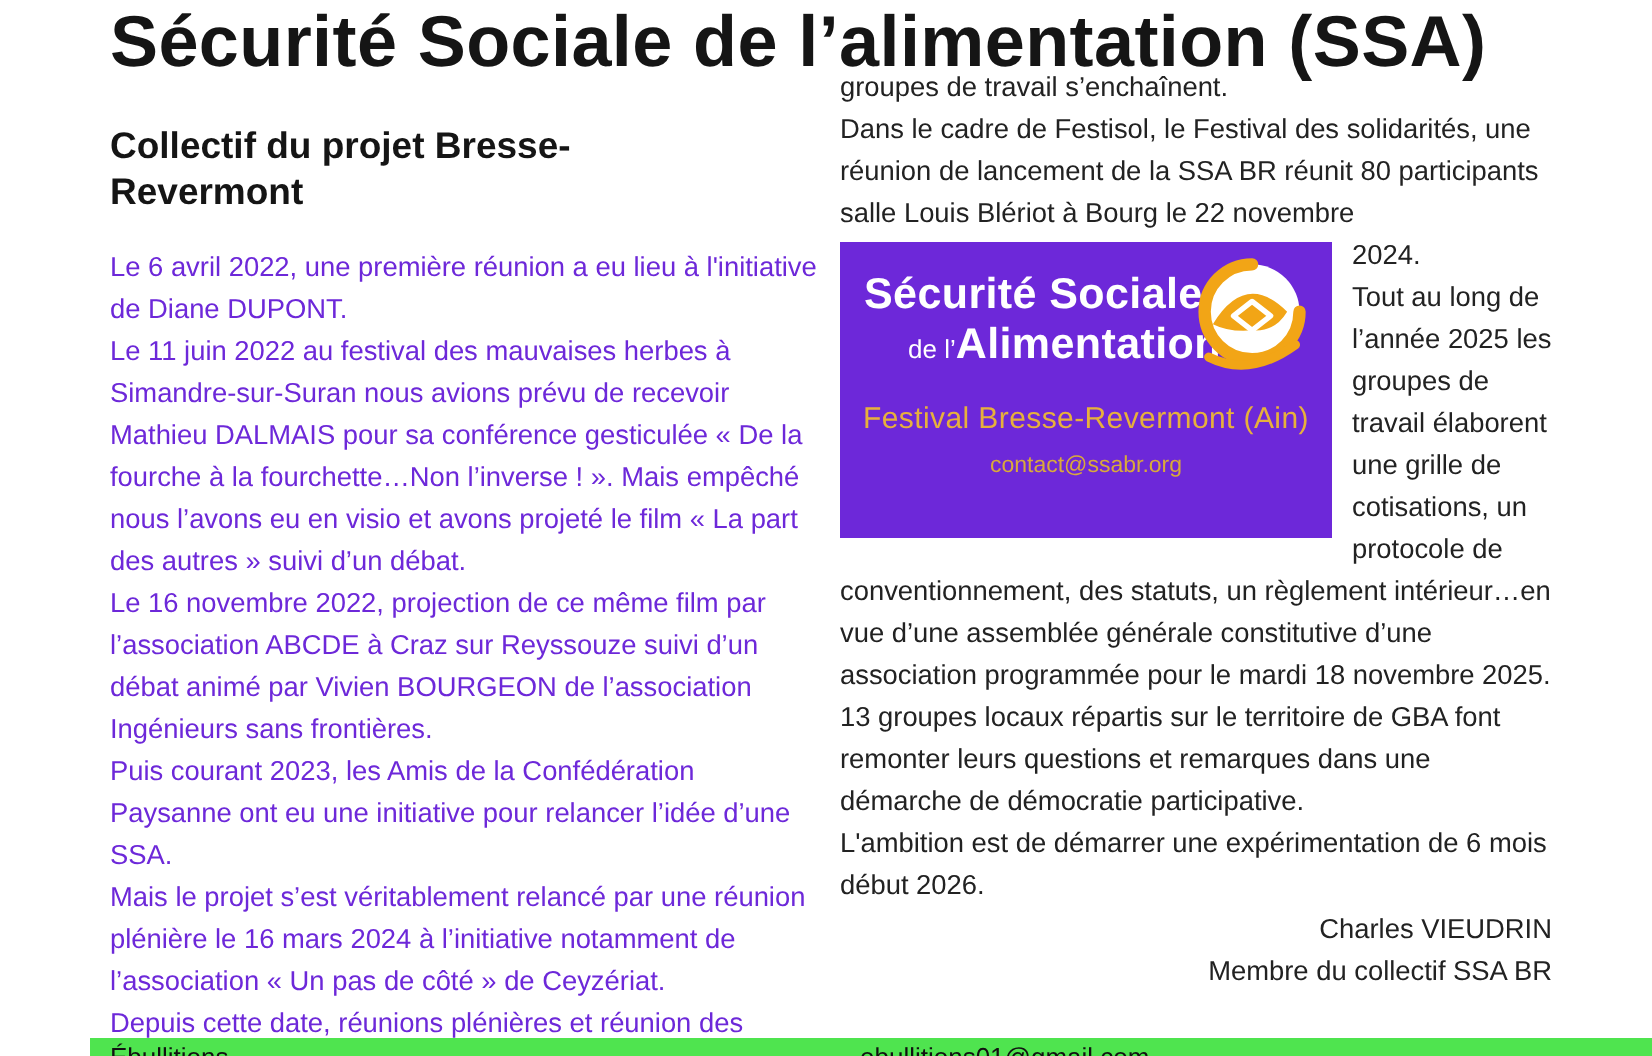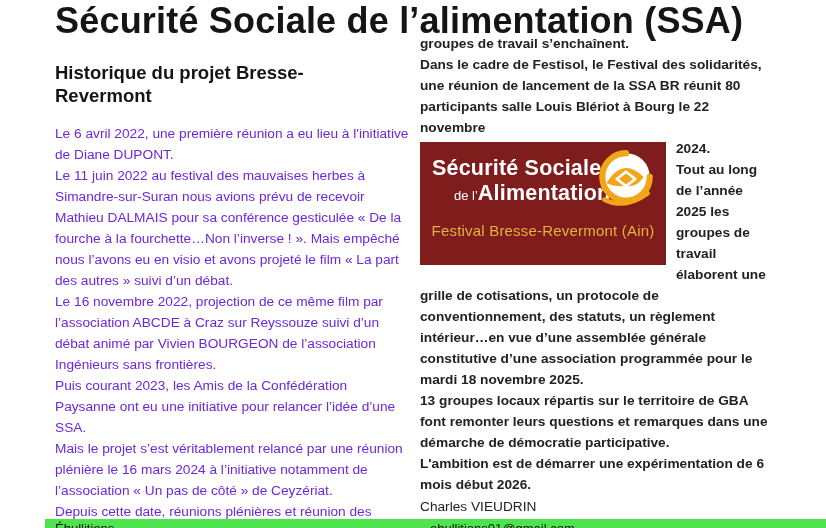--- a/index.html
+++ b/index.html
@@ -18,54 +18,54 @@
     font-size:18.5px; font-weight:700; line-height:23px; color:#151515;
     width:285px; margin:0 0 16px 0;
   }
   .body-text {
     font-size:13.7px; line-height:21px; white-space:pre-line; color:#6d28d9;
   }
   .right-col {
     position:absolute; left:420px; top:33px; width:356px;
     font-size:13.7px; line-height:21px; color:#222;
   }
-  .rc-flow { white-space:pre-line;font-weight:bold; }
+  .rc-flow { white-space:pre-line; }
   .logo-card {
-    float:left; width:246px; height:123px; margin:4px 10px 6px 0;
-    background:#7f1d1d; position:relative; overflow:hidden;
+    float:left; width:246px; height:148px; margin:4px 10px 6px 0;
+    background:#6d28d9; position:relative; overflow:hidden;
   }
   .lc-titles { position:absolute; left:12px; top:16px; text-align:left; line-height:1; }
   .lc-line1 { color:#ffffff; font-weight:700; font-size:21.5px; letter-spacing:0.2px; }
   .lc-line2 { margin-top:3px; color:#ffffff; }
   .lc-line2-prefix { font-size:13px; font-weight:400;margin-left:22px; }
   .lc-line2-main { font-size:21.5px; font-weight:700; letter-spacing:0.2px; }
   .lc-icon { position:absolute; right:8px; top:6px; width:66px; height:66px; }
   .lc-subtitle {
     position:absolute; left:0; right:0; top:78px; text-align:center;
     color:#E7B03C; font-size:15px; letter-spacing:0.2px;
   }
   .lc-email {
     position:absolute; left:0; right:0; top:102px; text-align:center;
     color:#D9A93B; font-size:11.5px;
   }
-  .signature { white-space:pre-line; margin-top:1px; }
+  .signature { text-align:right; white-space:pre-line; margin-top:1px; }
   .footer-bar {
     position:absolute; left:45px; top:519px; width:781px; height:16px;
     background:#4FE44F;
   }
   .footer-left  { position:absolute; left:10px;  top:2px; font-size:13px; color:#111; }
   .footer-email { position:absolute; left:385px; top:2px; font-size:13px; color:#111; }
 </style>
 </head>
 <body>
 
 <div class="doc-title">Sécurité Sociale de l’alimentation (SSA)</div>
 
 <div class="left-col">
-  <h2 class="left-heading">Historique du projet Bresse-Revermont</h2>
+  <h2 class="left-heading">Collectif du projet Bresse-Revermont</h2>
   <div class="body-text">Le 6 avril 2022, une première réunion a eu lieu à l'initiative de Diane DUPONT.
 Le 11 juin 2022 au festival des mauvaises herbes à Simandre-sur-Suran nous avions prévu de recevoir Mathieu DALMAIS pour sa conférence gesticulée « De la fourche à la fourchette…Non l’inverse ! ». Mais empêché nous l’avons eu en visio et avons projeté le film « La part des autres » suivi d’un débat.
 Le 16 novembre 2022, projection de ce même film par l’association ABCDE à Craz sur Reyssouze suivi d’un débat animé par Vivien BOURGEON de l’association Ingénieurs sans frontières.
 Puis courant 2023, les Amis de la Confédération Paysanne ont eu une initiative pour relancer l’idée d’une SSA.
 Mais le projet s’est véritablement relancé par une réunion plénière le 16 mars 2024 à l’initiative notamment de l’association « Un pas de côté » de Ceyzériat.
 Depuis cette date, réunions plénières et réunion des</div>
 </div>
 
 <div class="right-col">
   <span class="rc-flow">groupes de travail s’enchaînent.
@@ -77,20 +77,21 @@
       <div class="lc-line2"><span class="lc-line2-prefix">de l’</span><span class="lc-line2-main">Alimentation</span></div>
     </div>
     <svg class="lc-icon" viewBox="0 0 64 64">
       <circle cx="33" cy="28" r="23" fill="#ffffff"></circle>
       <path d="M 33 5 A 23 23 0 1 0 56 28" fill="none" stroke="#F2A516" stroke-width="6" stroke-linecap="round"></path>
       <path d="M14 34 Q30 8 50 28 Q44 38 33 37 Q22 38 14 34 Z" fill="#F2A516"></path>
       <path d="M33 23 l9 7 -9 7 -9 -7 z" fill="none" stroke="#ffffff" stroke-width="2.6" stroke-linejoin="round"></path>
       <path d="M12 50 Q32 60 54 44" fill="none" stroke="#F2A516" stroke-width="4.5" stroke-linecap="round"></path>
     </svg>
     <div class="lc-subtitle">Festival Bresse-Revermont (Ain)</div>
+    <div class="lc-email">contact@ssabr.org</div>
   </div>
   <span class="rc-flow">2024.
 Tout au long de l’année 2025 les groupes de travail élaborent une grille de cotisations, un protocole de conventionnement, des statuts, un règlement intérieur…en vue d’une assemblée générale constitutive d’une association programmée pour le mardi 18 novembre 2025.
 13 groupes locaux répartis sur le territoire de GBA font remonter leurs questions et remarques dans une démarche de démocratie participative.
 L'ambition est de démarrer une expérimentation de 6 mois début 2026.</span>
   <div class="signature">Charles VIEUDRIN
 Membre du collectif SSA BR</div>
 </div>
 
 <div class="footer-bar">

